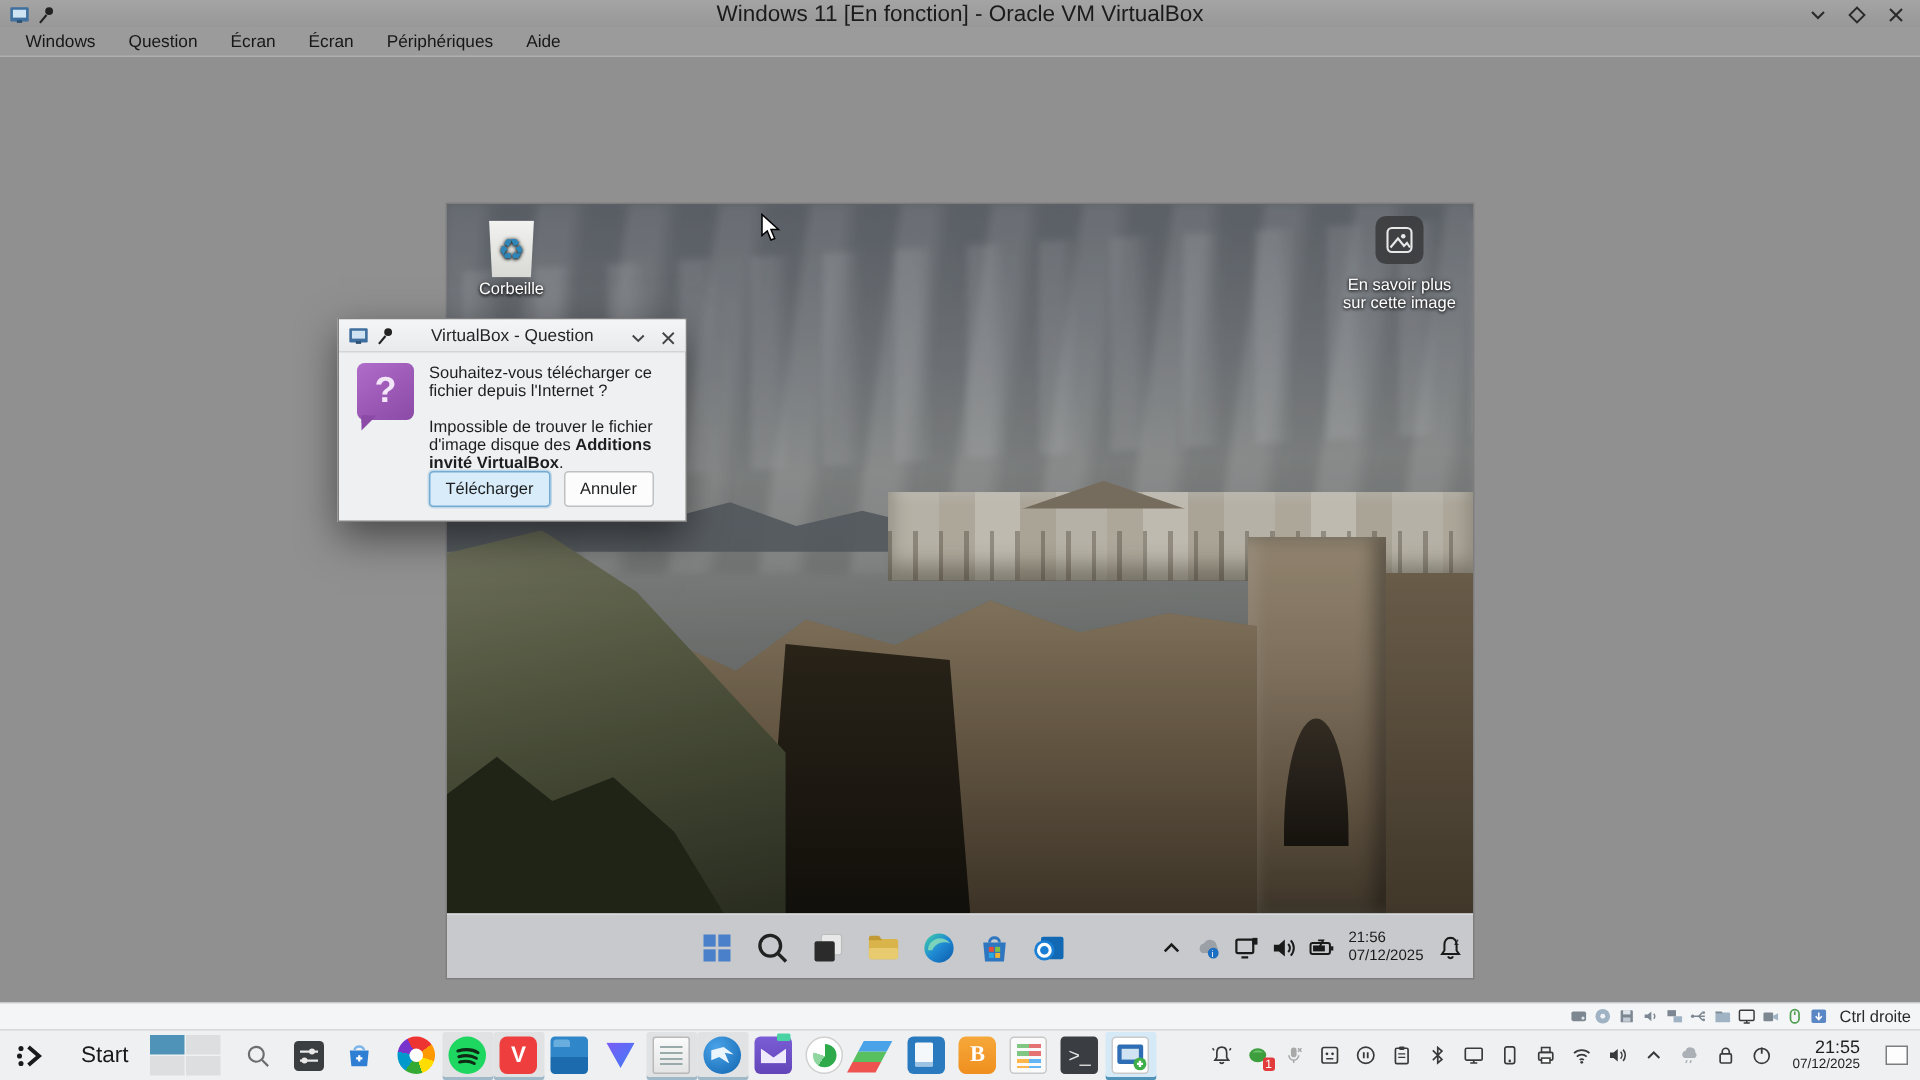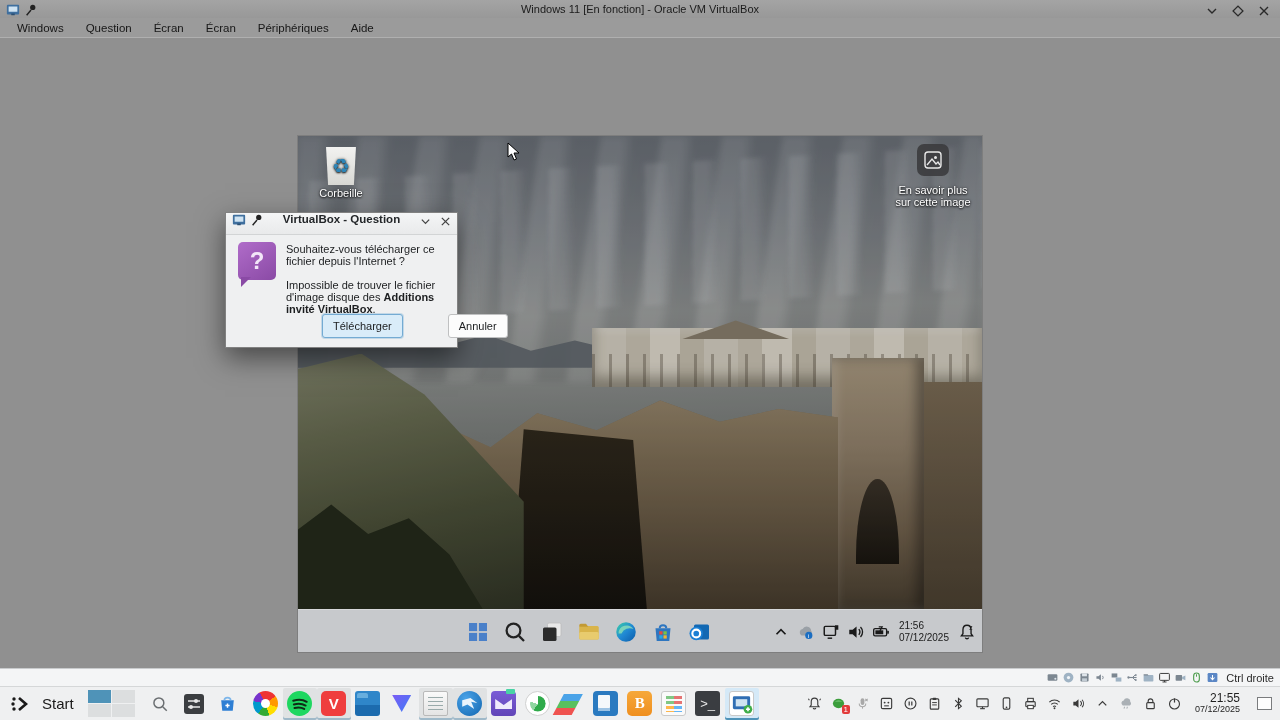--- a/index.html
+++ b/index.html
@@ -4,21 +4,21 @@
 <style>
   * { margin:0; padding:0; box-sizing:border-box; }
   html,body { width:1280px; height:720px; overflow:hidden; }
   body { font-family:"Liberation Sans", sans-serif; }
   #screen { position:relative; width:1280px; height:720px; background:#909090; overflow:hidden; }
 
   
   .vbox-titlebar { position:absolute; left:0; top:0; width:1280px; height:18px;
     background:linear-gradient(#a4a4a4,#989898); display:flex; align-items:center; padding:0 6px; }
   .tb-icon { width:14px; height:13px; margin-right:4px; }
-  .tb-title { position:absolute; left:0; right:0; text-align:center; font-size:11px; color:#1b1b1b; }
+  .tb-title { position:absolute; left:0; right:0; text-align:center; font-size:15px; color:#1b1b1b; }
   .tb-controls { margin-left:auto; display:flex; gap:14px; z-index:2; padding-right:4px; }
   .tb-controls span { width:12px; height:12px; display:inline-block; cursor:default; }
 
   .vbox-menubar { position:absolute; left:0; top:18px; width:1280px; height:20px;
     background:#9b9b9b; border-bottom:1px solid #afafaf; display:flex; align-items:center; padding-left:6px; }
   .menu-item { font-size:11.5px; color:#171717; padding:2px 11px; }
 
   .vbox-content { position:absolute; left:0; top:39px; width:1280px; height:629px; background:#909090; }
 
   
@@ -79,47 +79,47 @@
   .win-apps { position:absolute; left:168px; top:0; height:43px; display:flex; align-items:center; gap:13px; }
   .win-btn { width:24px; height:24px; display:flex; align-items:center; justify-content:center; border-radius:4px; }
   .win-tray { position:absolute; right:6px; top:0; height:43px; display:flex; align-items:center; gap:7px; }
   .wt-ic { width:18px; height:18px; display:flex; align-items:center; justify-content:center; }
   .win-clock { text-align:left; font-size:10px; color:#1a1a1a; line-height:12px; padding:0 2px; }
 
   
   .dialog { position:absolute; left:523px; top:270px; width:233px; height:136px; background:#eff0f1;
     border:1px solid #818181; box-shadow:0 10px 26px rgba(0,0,0,.5); z-index:50; }
   .dlg-titlebar { position:relative; height:22px; background:linear-gradient(#f4f5f6,#e9eaeb);
-    border-bottom:1px solid #d2d4d5; display:flex; padding:0 6px;font-weight:bold; }
+    border-bottom:1px solid #d2d4d5; display:flex; align-items:center; padding:0 6px; }
   .dlg-title { position:absolute; left:0; right:0; text-align:center; font-size:11.5px; color:#232629; }
   .dlg-controls { margin-left:auto; display:flex; gap:9px; z-index:2; }
   .dlg-controls span { width:11px; height:11px; }
   .dlg-body { position:relative; height:113px; }
   .q-icon { position:absolute; left:12px; top:7px; width:38px; height:38px; border-radius:5px;
     background:linear-gradient(145deg,#b06cc9,#8a4aa5); display:flex; align-items:center; justify-content:center;
     color:#f3e6f8; font-size:24px; font-weight:bold; }
   .q-icon::after { content:""; position:absolute; left:3px; bottom:-7px; border:5px solid transparent;
     border-top-color:#8a4aa5; border-left-color:#8a4aa5; }
   .dlg-text { position:absolute; left:60px; top:8px; width:166px; font-size:11px; line-height:12px; color:#1c1e20; }
   .dlg-text p + p { margin-top:12px; }
   .dlg-buttons { position:absolute; left:60px; bottom:10px; display:flex; gap:9px; }
-  .btn { height:21px; padding:11px 10px; font-size:11px; color:#1c1e20; border-radius:3px; display:flex; align-items:center;margin-left:36px; }
+  .btn { height:21px; padding:11px 10px; font-size:11px; color:#1c1e20; border-radius:3px; display:flex; align-items:center; }
   .btn-primary { background:#d9ecf9; border:1px solid #74abd3; box-shadow:0 0 0 1px rgba(116,171,211,.35); }
   .btn-secondary { background:#fcfcfc; border:1px solid #bfc0c1; }
 
   
   .vbox-statusbar { position:absolute; left:0; top:668px; width:1280px; height:18px; background:#f4f5f6;
     border-top:1px solid #c9cbcd; display:flex; align-items:center; justify-content:flex-end; padding-right:6px; gap:3px; }
   .st-ic { width:13px; height:13px; display:flex; align-items:center; justify-content:center; }
   .hostkey-label { font-size:11px; color:#2b2b2b; margin-left:4px; }
 
   
   .host-taskbar { position:absolute; left:0; top:686px; width:1280px; height:34px; background:#eff0f1;
     border-top:1px solid #d5d7d8; display:flex; align-items:center; padding:0 4px; }
-  .start-btn { display:flex; align-items:center; gap:12px; padding:0 6px; height:30px; }
+  .start-btn { display:flex; align-items:center; gap:24px; padding:0 6px; height:30px; }
   .start-label { font-size:15px; color:#1a1a1a; }
   .pager { width:47px; height:27px; display:grid; grid-template-columns:1fr 1fr; grid-template-rows:1fr 1fr; gap:1px; margin:0 8px; }
   .pager div { background:#dcdedf; }
   .pager .active { background:#4f93b8; }
   .launcher { width:26px; height:26px; margin:0 4px; display:flex; align-items:center; justify-content:center; }
   .h-apps { display:flex; align-items:center; height:34px; margin-left:4px; }
   .app { width:34px; height:32px; display:flex; align-items:center; justify-content:center; border-radius:2px; }
   .app.running { background:#e0e2e3; box-shadow:inset 0 -2px 0 #9fb9c9; }
   .app.active { background:#d5e9f7; box-shadow:inset 0 -2px 0 #4f93b8; }
   .ai { width:25px; height:25px; border-radius:5px; position:relative; display:flex; align-items:center; justify-content:center; }

